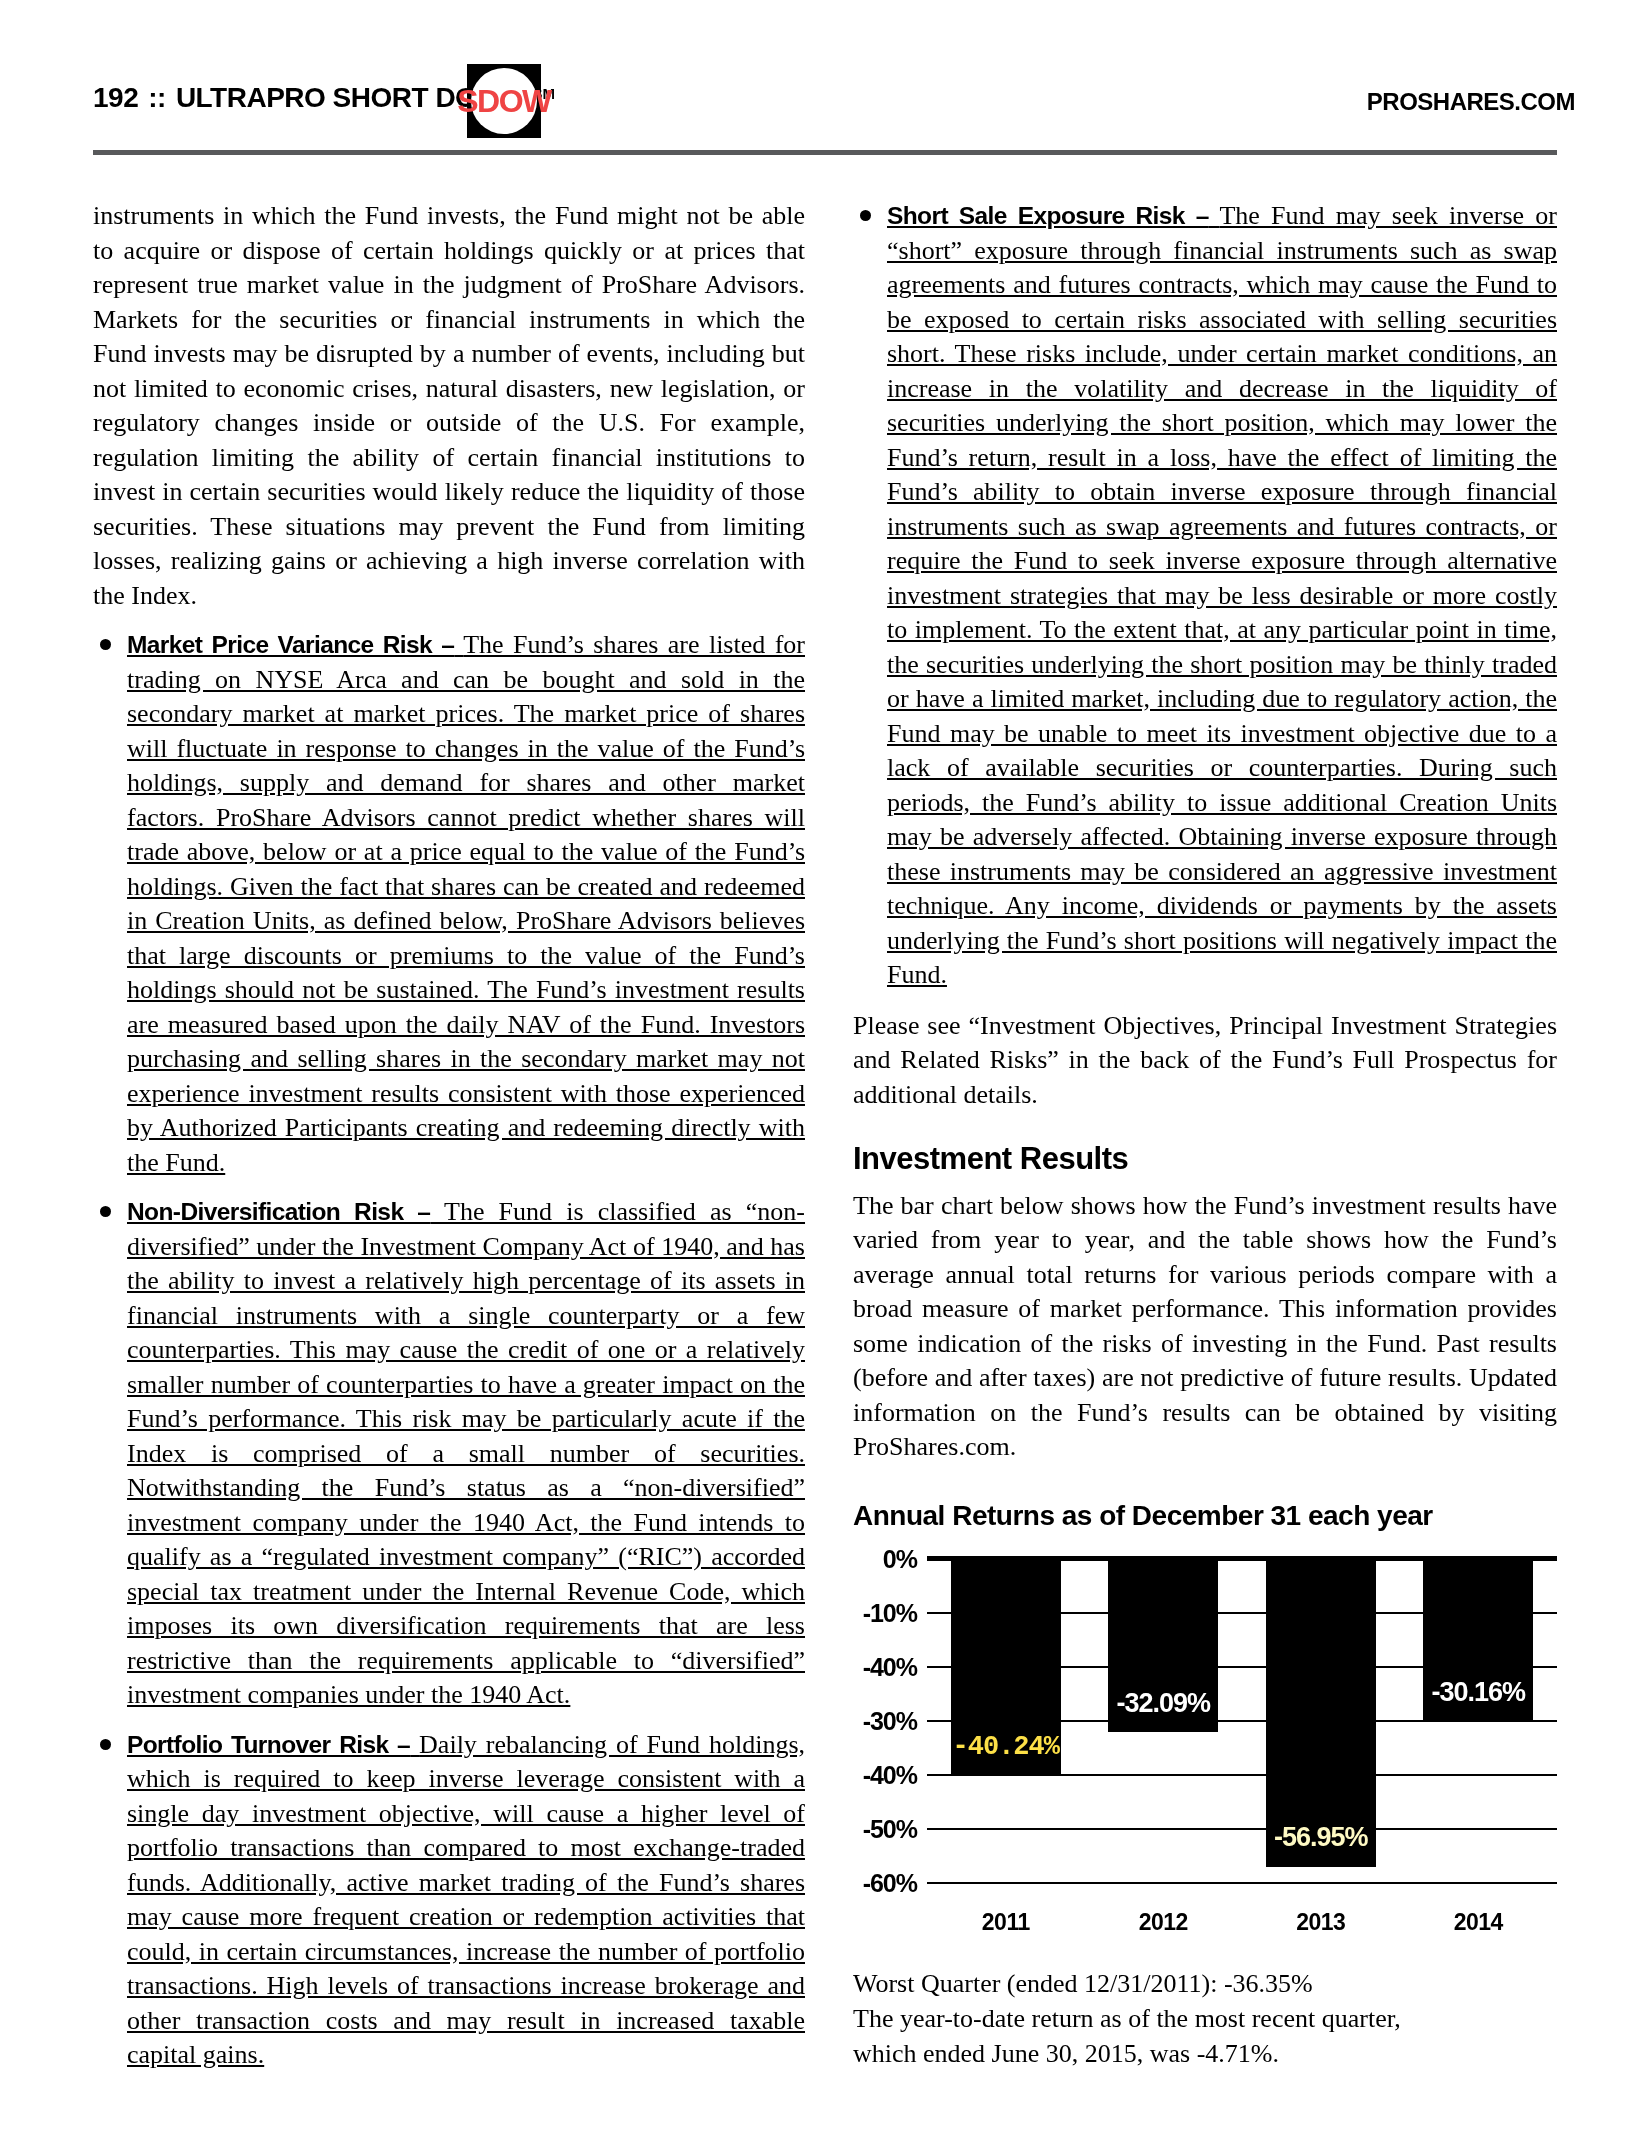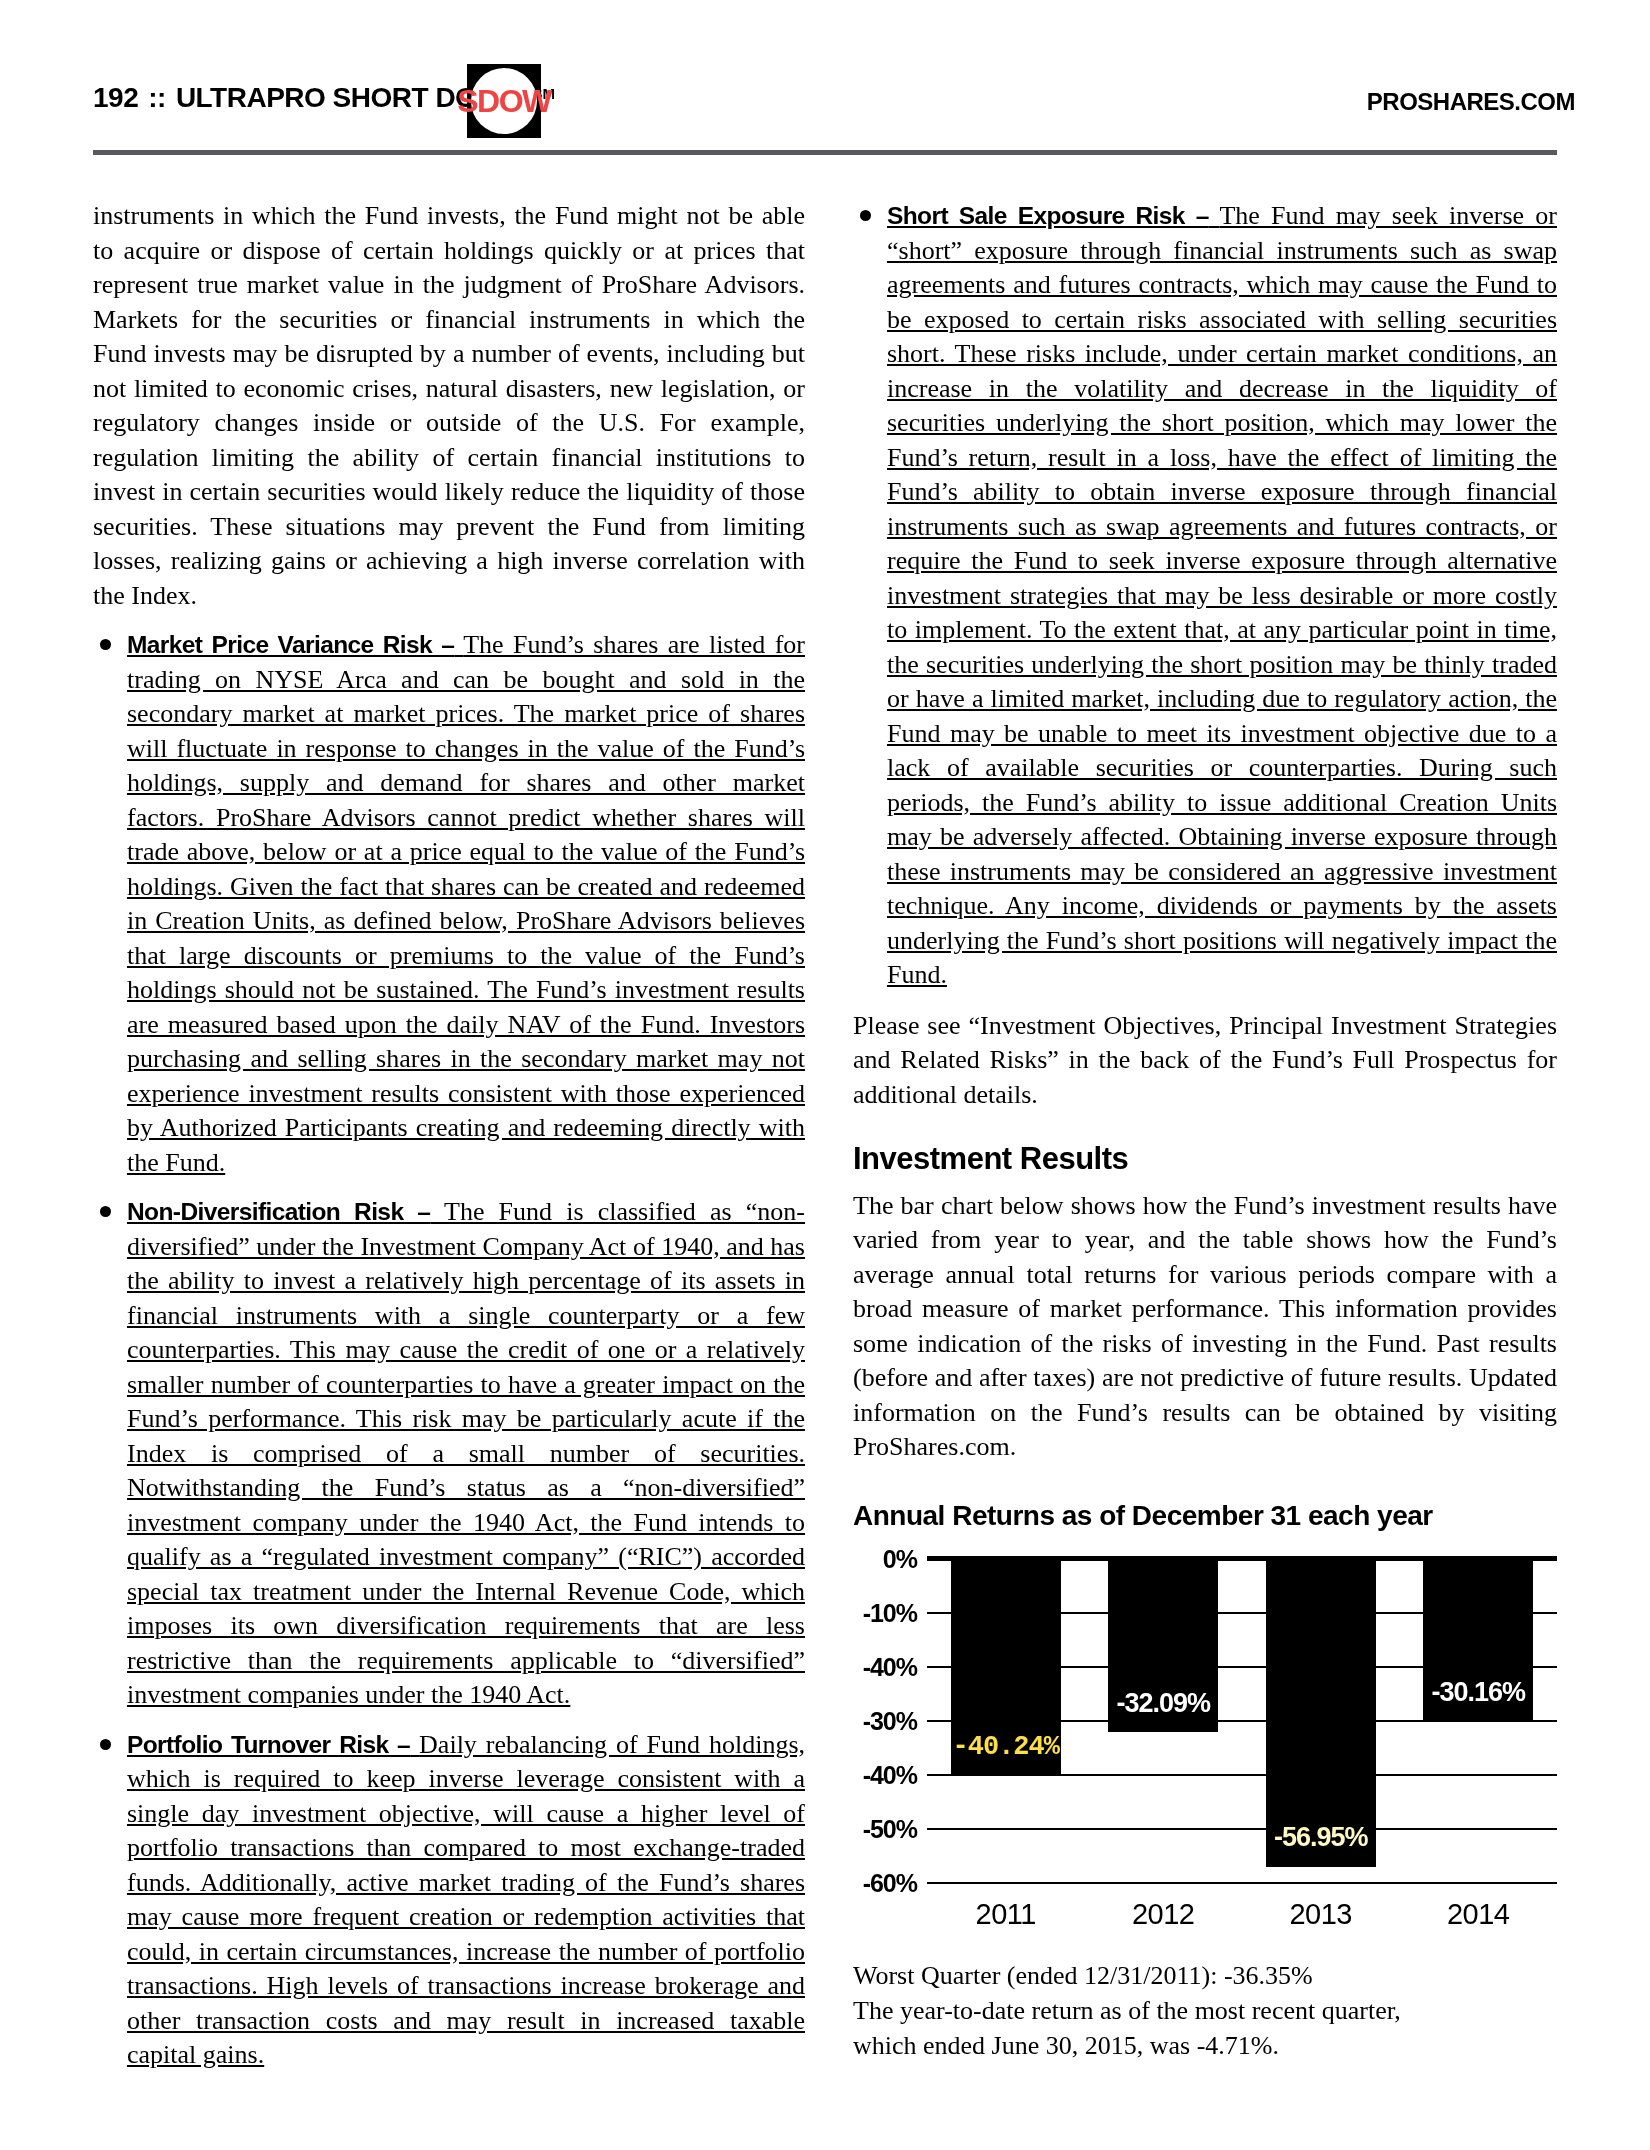--- a/index.html
+++ b/index.html
@@ -76,22 +76,22 @@
   .bar-slot { position:relative; flex:1; }
   .bar { position:absolute; top:0; left:15%; width:70%; background:#000; }
   .bar-label {
     position:absolute; bottom:12px; left:0; width:100%; text-align:center;
     color:#fff; font-family:"Liberation Sans", sans-serif; font-weight:bold;
     font-size:27px; letter-spacing:-1px;
   }
   .chart-x-labels { display:flex; margin-left:74px; margin-top:14px; }
   .chart-x-labels span {
     flex:1; text-align:center;
-    font-family:"Liberation Sans", sans-serif; font-weight:normal;
-    font-size:29px; letter-spacing:-0.5px;
+    font-family:"Liberation Sans", sans-serif; font-weight:bold;
+    font-size:23px; letter-spacing:-0.5px;margin-top:8px;
   }
 
   
   .footnotes { margin-top:26px; font-size:26px; line-height:35px; }
   .footnotes .fn-wrap { max-width:580px; }
 </style>
 </head>
 <body>
 
 <div class="header-left">

